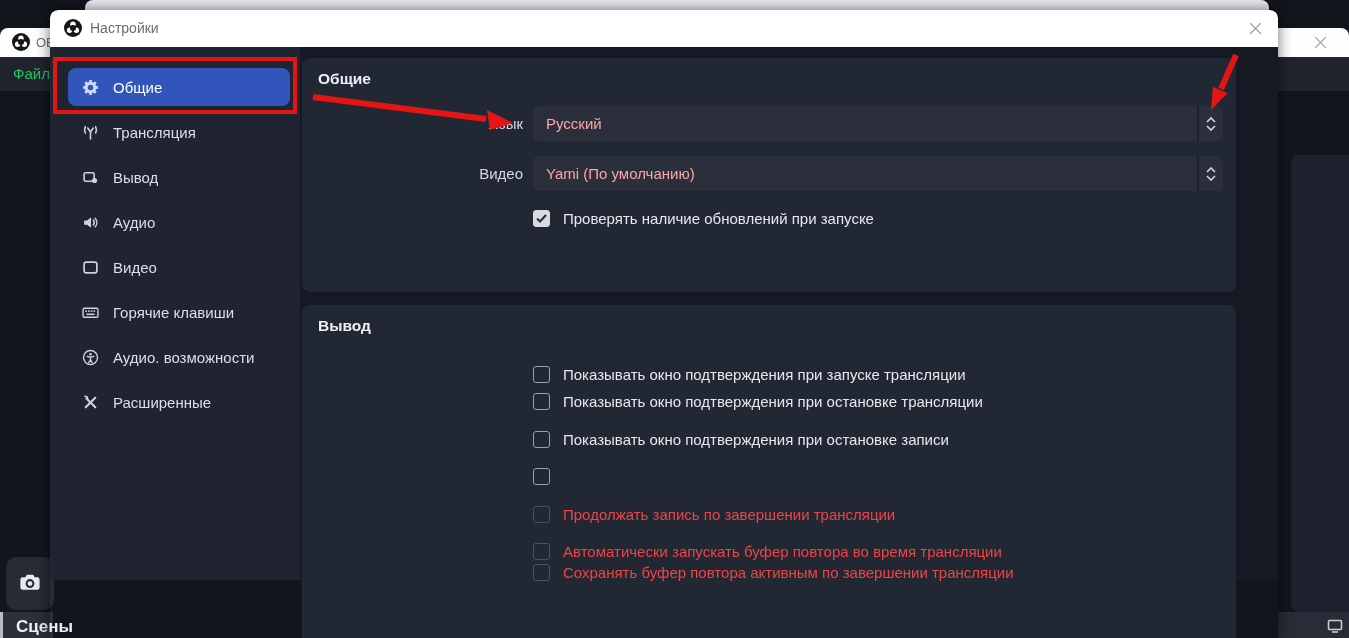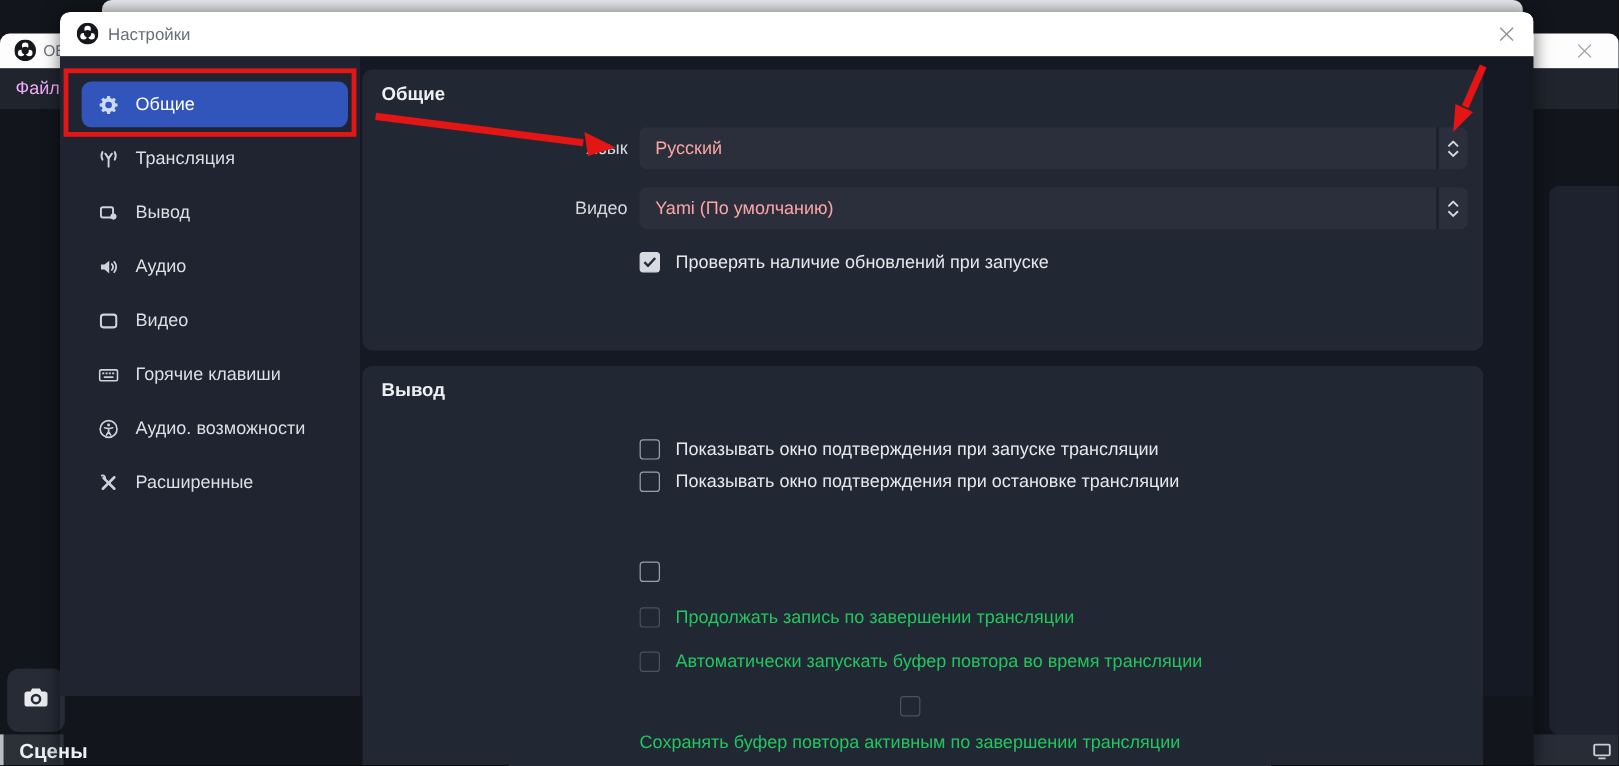--- a/index.html
+++ b/index.html
@@ -11,21 +11,21 @@
   }
   
   .bg-titlebar { position:absolute; left:0; top:28px; width:1349px; height:29px;
     background:#fdfdfe; border-radius:8px 8px 0 0; }
   .bg-title-text { position:absolute; left:36px; top:0; height:29px; line-height:29px;
     color:#6c7177; font-size:13px; }
   .bg-logo { position:absolute; left:12px; top:5px; }
   .bg-close { position:absolute; left:1312px; top:6px; width:17px; height:17px; color:#9aa0a6; }
   .bg-menubar { position:absolute; left:0; top:57px; width:1349px; height:34px; background:#20242d; }
   .bg-menu-item { position:absolute; left:13px; top:0; height:34px; line-height:34px;
-    color:#f0abfc; font-size:15px; }
+    color:#22c55e; font-size:15px; }
   .bg-camera-btn { position:absolute; left:6px; top:557px; width:48px; height:53px;
     background:#262b36; border-radius:10px; display:flex; align-items:center; justify-content:center;
     color:#e8eaee; }
   .bg-scenes-strip { position:absolute; left:3px; top:612px; width:50px; height:26px; background:#2b3039; }
   .bg-scenes-text { position:absolute; left:13px; top:0; color:#eef0f3; font-weight:bold;
     font-size:17px; line-height:30px; white-space:nowrap; }
   .bg-edge-sliver { position:absolute; left:0; top:612px; width:3px; height:26px; background:#b9bcc2; }
   .bg-right-panel { position:absolute; left:1291px; top:155px; width:60px; height:457px;
     background:#1d222e; border-radius:8px 0 0 8px; }
   .bg-right-bottom { position:absolute; left:1278px; top:612px; width:71px; height:26px; background:#272c37; }
@@ -59,21 +59,21 @@
     font-size:15px; line-height:35px; padding-left:13px; overflow:hidden; white-space:nowrap; }
   .combo-div { flex:0 0 2px; background:#1c212b; }
   .combo-spin { flex:0 0 24px; background:#2a2f3b; border-radius:0 6px 6px 0;
     display:flex; flex-direction:column; align-items:center; justify-content:center; gap:2px; color:#d4d7dd; }
   .cb-row { position:absolute; left:231px; display:flex; align-items:center; gap:13px; height:18px; }
   .cb { width:17px; height:17px; border-radius:3px; border:1.5px solid #9aa0ab; background:transparent;
     flex:0 0 auto; display:flex; align-items:center; justify-content:center; }
   .cb.checked { background:#d8dbe2; border-color:#d8dbe2; color:#262a34; }
   .cb-label { color:#e6e8ec; font-size:15px; white-space:nowrap; }
   .cb-row.disabled .cb { border-color:#4b515d; }
-  .cb-row.disabled .cb-label { color:#22c55e; }
+  .cb-row.disabled .cb-label { color:#ef4444; }
   
   .anno-rect { position:absolute; left:53px; top:57px; width:244px; height:57px;
     border:4px solid #e31515; z-index:40; }
   .anno-svg { position:absolute; left:0; top:0; width:1349px; height:638px; z-index:50; pointer-events:none; }
 </style>
 </head>
 <body>
 
 <div class="stage">
 
@@ -277,32 +277,36 @@
           <div class="gb-title">Вывод</div>
 
           <div class="cb-row" style="top:50px;margin-top:10px;">
             <span class="cb"></span>
             <span class="cb-label">Показывать окно подтверждения при запуске трансляции</span>
           </div>
           <div class="cb-row" style="top:87px;">
             <span class="cb"></span>
             <span class="cb-label">Показывать окно подтверждения при остановке трансляции</span>
           </div>
+          <div class="cb-row" style="top:125px;">
+            <span class="cb"></span>
+            <span class="cb-label">Показывать окно подтверждения при остановке записи</span>
+          </div>
           <div class="cb-row" style="top:162px;">
             <span class="cb"></span>
           </div>
           <div class="cb-row disabled" style="top:200px;">
             <span class="cb"></span>
             <span class="cb-label">Продолжать запись по завершении трансляции</span>
           </div>
           <div class="cb-row disabled" style="top:237px;">
             <span class="cb"></span>
             <span class="cb-label">Автоматически запускать буфер повтора во время трансляции</span>
           </div>
-          <div class="cb-row disabled" style="top:275px;flex-direction:column;">
+          <div class="cb-row disabled" style="top:258px;">
             <span class="cb"></span>
             <span class="cb-label">Сохранять буфер повтора активным по завершении трансляции</span>
           </div>
         </div>
       </div>
     </div>
   </div>
 
   <div class="anno-rect"></div>
   <svg class="anno-svg">

